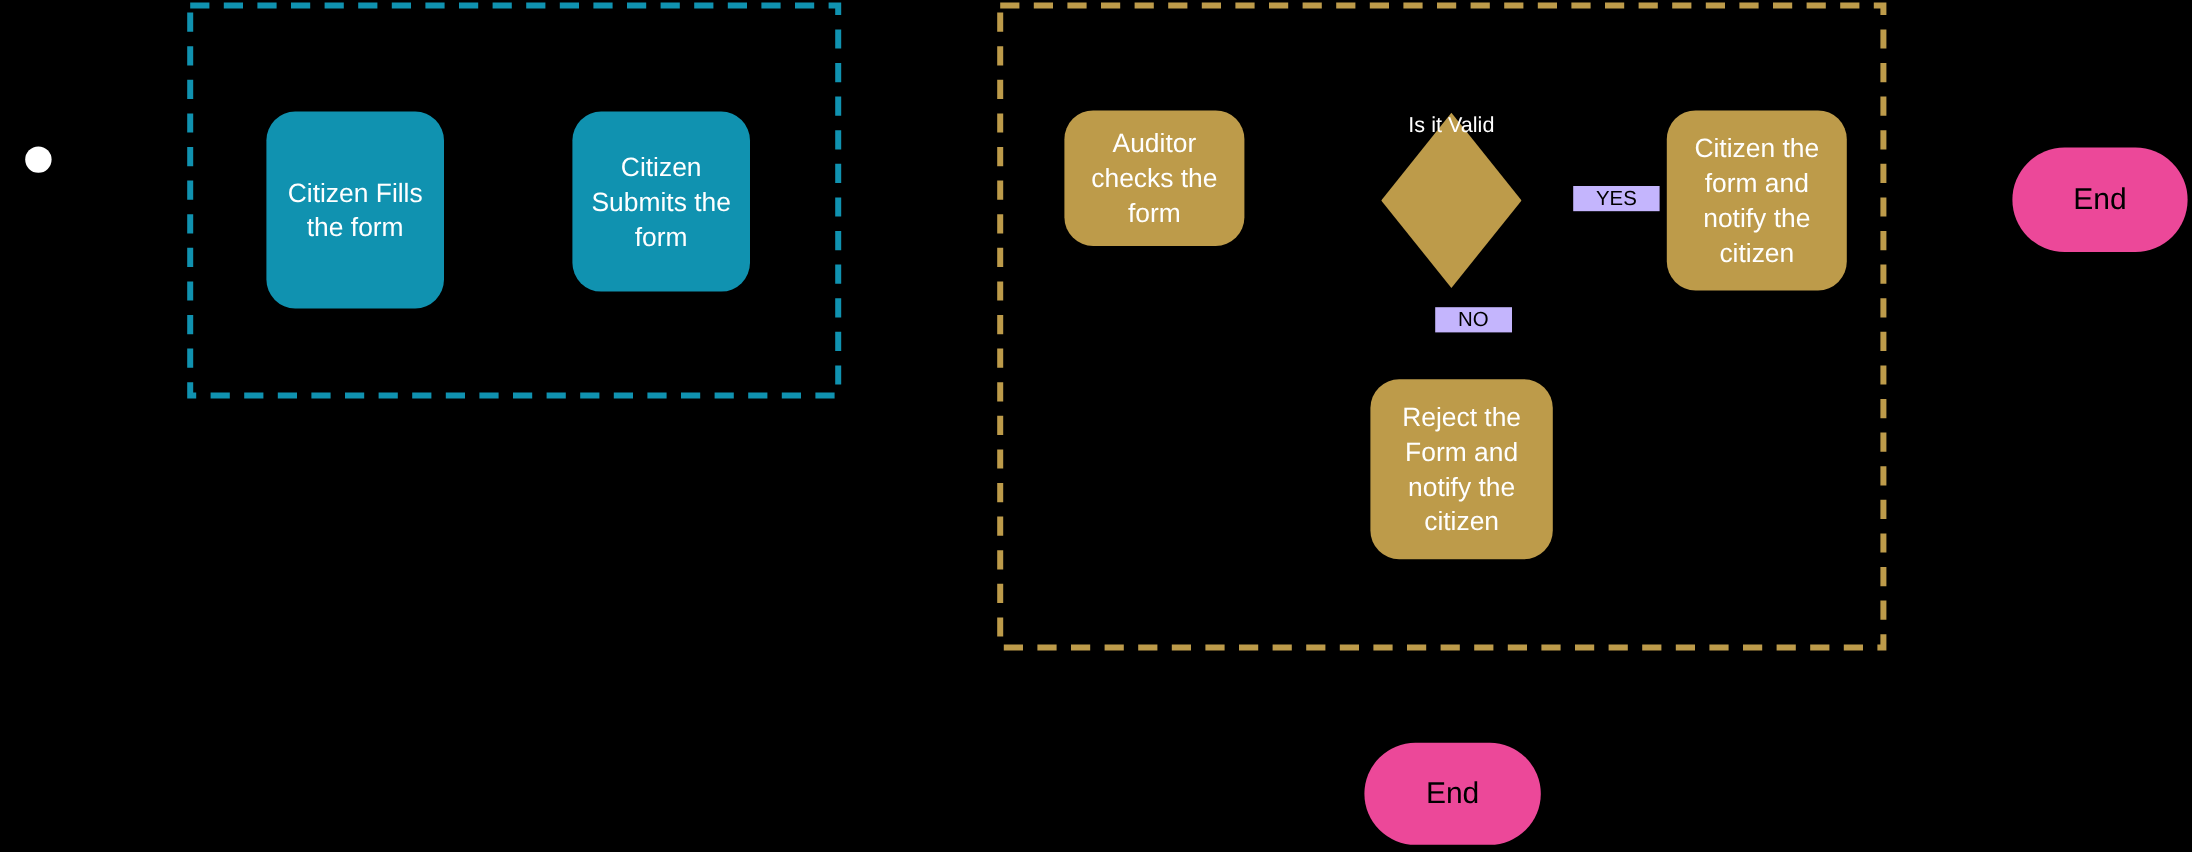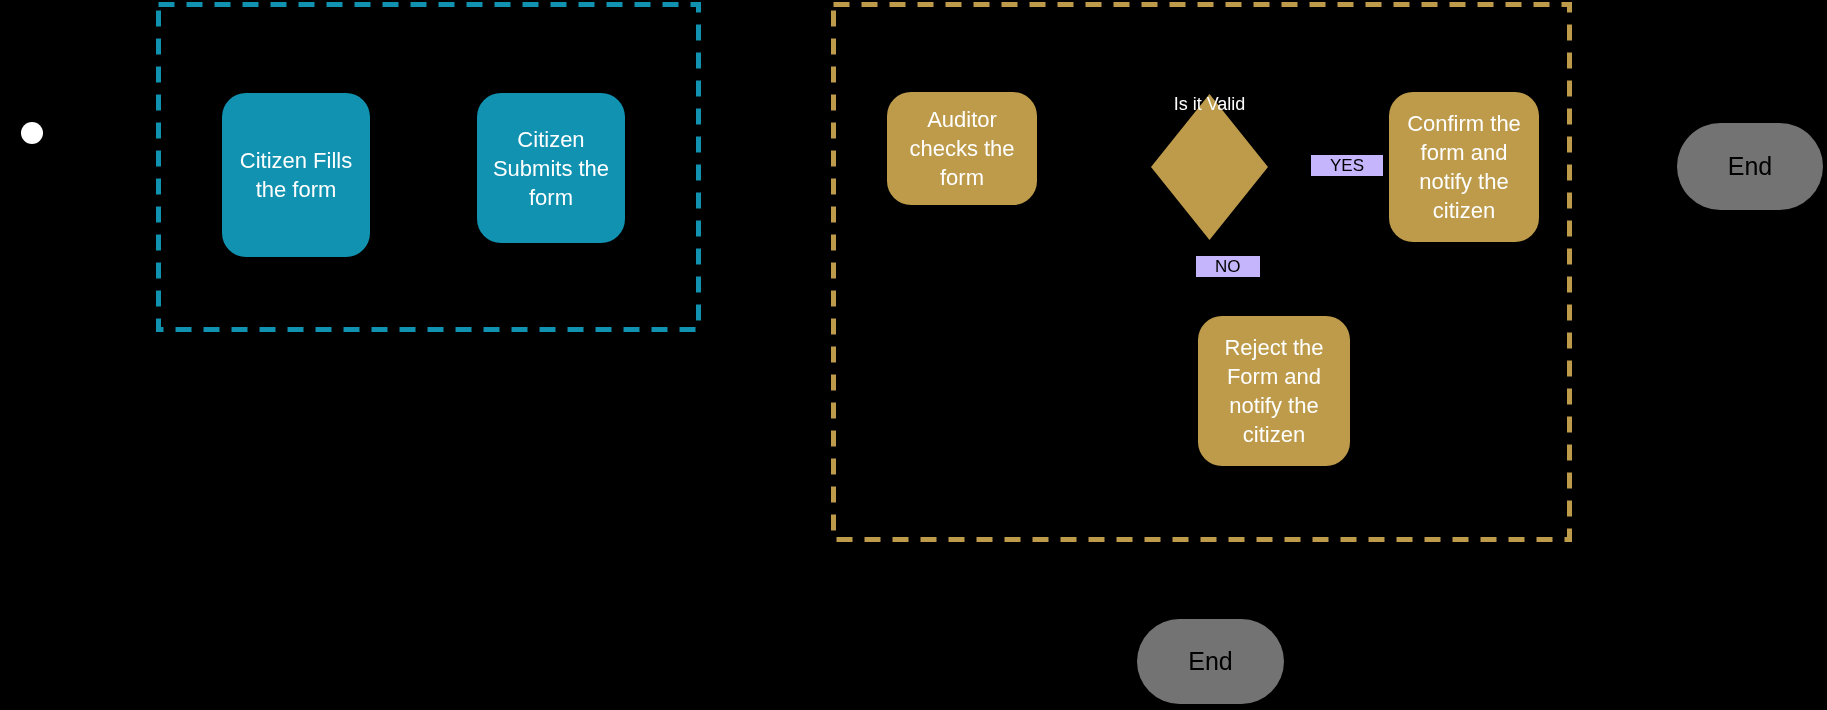--- a/index.html
+++ b/index.html
@@ -53,21 +53,21 @@
     font-size: 22px;
     line-height: 29px;
     white-space: pre-line;
   }
   .teal { background: #1092b0; }
   .gold { background: #bd9b4a; }
   #node-citizen-fills   { left: 222px;  top: 93px;  width: 148px; height: 164px; }
   #node-citizen-submits { left: 477px;  top: 93px;  width: 148px; height: 150px; }
   #node-auditor-checks  { left: 887px;  top: 92px;  width: 150px; height: 113px; }
   #node-confirm         { left: 1389px; top: 92px;  width: 150px; height: 150px; }
-  #node-reject          { left: 1198px; top: 316px; width: 152px; height: 150px; }
+  #node-reject          { left: 1142px; top: 316px; width: 152px; height: 150px; }
   .decision {
     position: absolute;
     left: 1151px; top: 94px;
     width: 117px; height: 146px;
     display: flex;
     align-items: flex-start;
     justify-content: center;
     text-align: center;
   }
   .diamond-svg {
@@ -88,21 +88,21 @@
     background: #c4b5fd;
     color: #000000;
     font-size: 17px;
     line-height: 19px;
     padding: 1px 19px;
   }
   #label-yes { left: 1311px; top: 155px; }
   #label-no  { left: 1196px; top: 256px; }
   .terminal {
     position: absolute;
-    background: #737373;
+    background: #ec4899;
     display: flex;
     align-items: center;
     justify-content: center;
     text-align: center;
   }
   .terminal .terminal-label {
     color: #000000;
     font-size: 25px;
   }
   #node-end-right  { left: 1677px; top: 123px; width: 146px; height: 87px; border-radius: 44px; }
@@ -142,21 +142,21 @@
       <polygon points="58.5,0 117,73 58.5,146 0,73"></polygon>
     </svg>
     <span class="decision-label">Is it Valid</span>
   </div>
 
   <div class="edge-label" id="label-yes">YES</div>
 
   <div class="edge-label" id="label-no">NO</div>
 
   <div class="task gold" id="node-confirm">
-    <span class="node-label">Confirm the
+    <span class="node-label">Citizen the
 form and
 notify the
 citizen</span>
   </div>
 
   <div class="task gold" id="node-reject">
     <span class="node-label">Reject the
 Form and
 notify the
 citizen</span>

